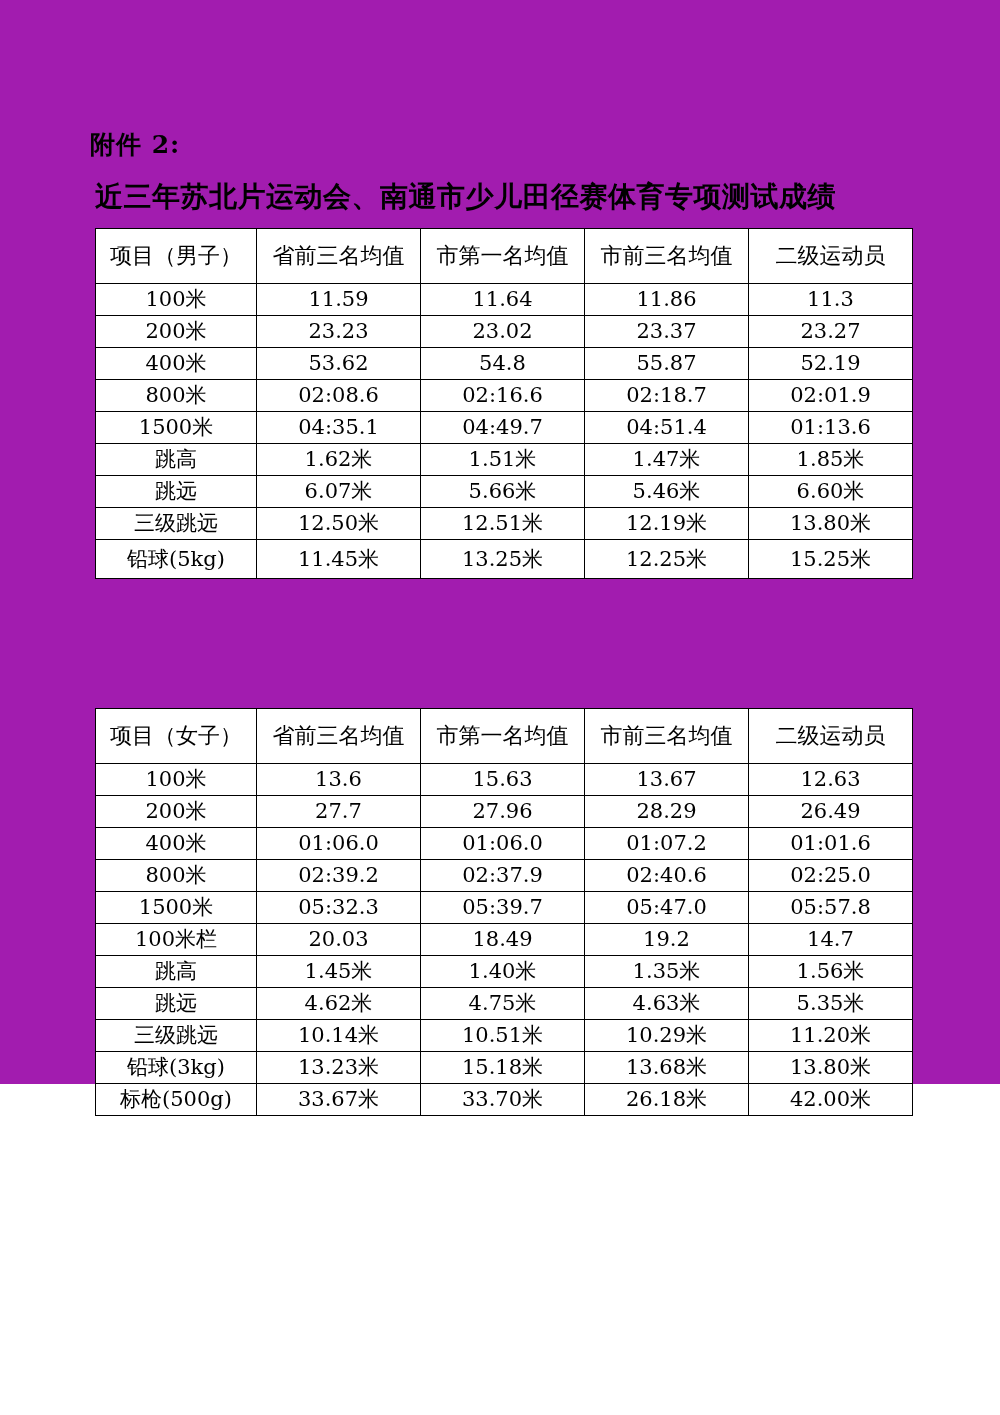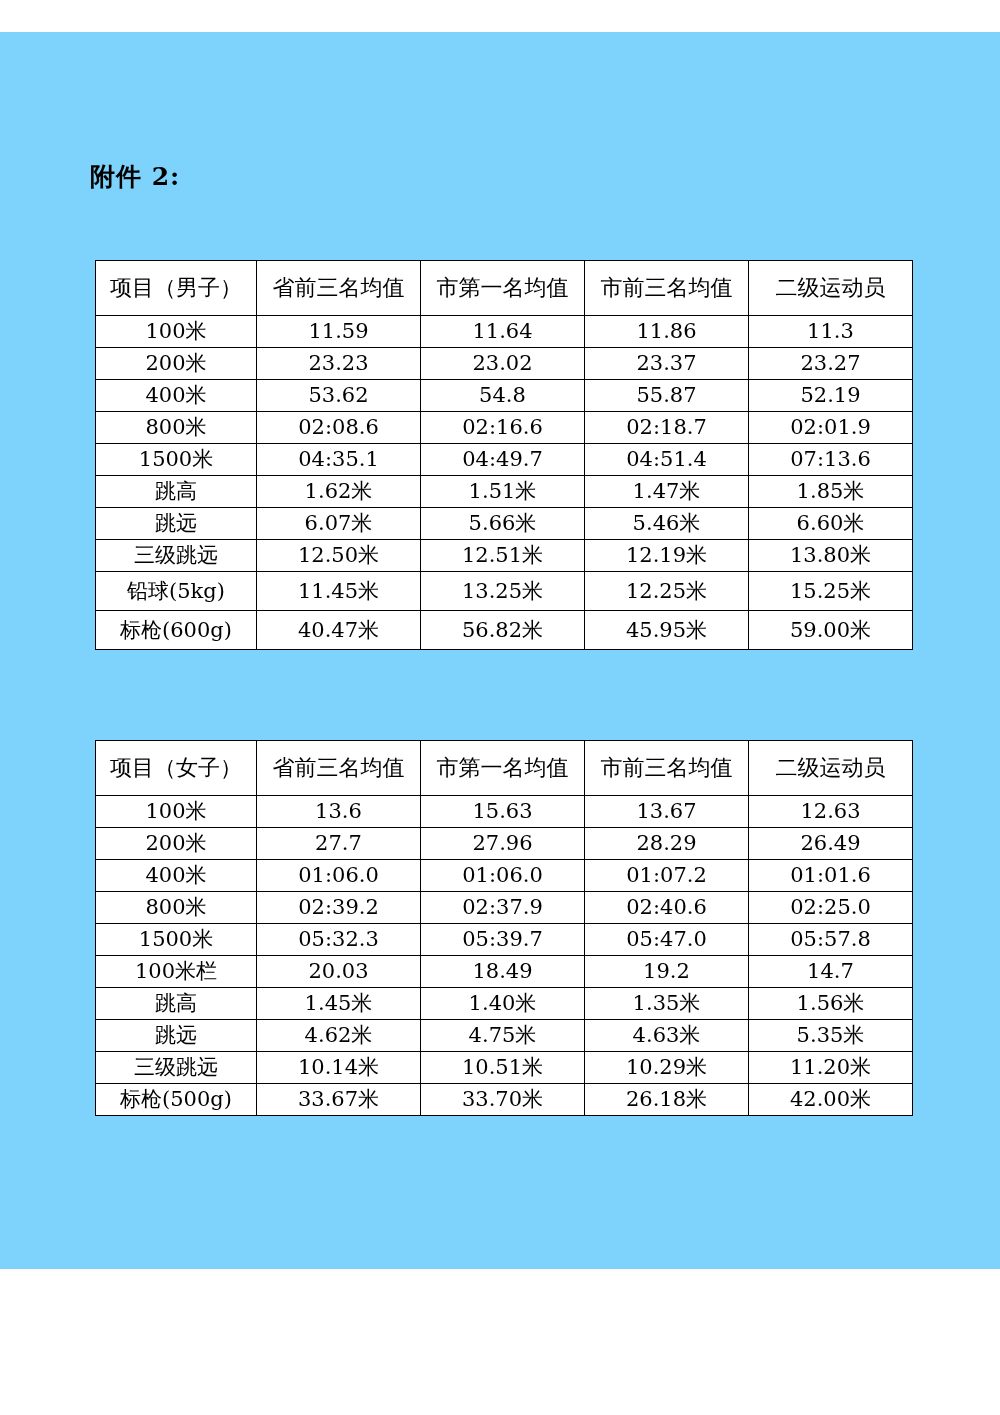--- a/index.html
+++ b/index.html
@@ -11,23 +11,22 @@
     width: 1000px;
     height: 1415px;
     position: relative;
     font-family: "DejaVu Serif", "Liberation Serif", serif;
     color: #000000;
   }
   .page {
     position: absolute;
     left: 0; top: 0;
     width: 1000px;
-    height: 1237px;
-    background: #7dd3fc;
-    margin-top: 32px;
+    height: 1084px;
+    background: #a21caf;
   }
   .attachment-label {
     position: absolute;
     left: 90px;
     top: 128px;
     font-size: 25px;
     font-weight: bold;
     letter-spacing: 1px;
     font-family: "DejaVu Serif", "Liberation Serif", serif;
   }
@@ -83,20 +82,21 @@
     font-family: "DejaVu Serif", "Liberation Serif", serif;
   }
 </style>
 </head>
 <body>
 
 <div class="page">
 
   <div class="attachment-label">附件 2:</div>
 
+  <div class="doc-title">近三年苏北片运动会、南通市少儿田径赛体育专项测试成绩</div>
 
   <table class="grid" id="table-men">
     <tbody>
         <tr>
           <td class="head col-item">项目（男子）</td>
           <td class="head col-val">省前三名均值</td>
           <td class="head col-val">市第一名均值</td>
           <td class="head col-val">市前三名均值</td>
           <td class="head col-val">二级运动员</td>
         </tr>
@@ -126,21 +126,21 @@
           <td class="cell col-val">02:08.6</td>
           <td class="cell col-val">02:16.6</td>
           <td class="cell col-val">02:18.7</td>
           <td class="cell col-val">02:01.9</td>
         </tr>
         <tr>
           <td class="cell col-item">1500米</td>
           <td class="cell col-val">04:35.1</td>
           <td class="cell col-val">04:49.7</td>
           <td class="cell col-val">04:51.4</td>
-          <td class="cell col-val">07:13.6</td>
+          <td class="cell col-val">01:13.6</td>
         </tr>
         <tr>
           <td class="cell col-item">跳高</td>
           <td class="cell col-val">1.62米</td>
           <td class="cell col-val">1.51米</td>
           <td class="cell col-val">1.47米</td>
           <td class="cell col-val">1.85米</td>
         </tr>
         <tr>
           <td class="cell col-item">跳远</td>
@@ -156,27 +156,20 @@
           <td class="cell col-val">12.19米</td>
           <td class="cell col-val">13.80米</td>
         </tr>
         <tr>
           <td class="cell-tall col-item">铅球(5kg)</td>
           <td class="cell-tall col-val">11.45米</td>
           <td class="cell-tall col-val">13.25米</td>
           <td class="cell-tall col-val">12.25米</td>
           <td class="cell-tall col-val">15.25米</td>
         </tr>
-        <tr>
-          <td class="cell-tall col-item">标枪(600g)</td>
-          <td class="cell-tall col-val">40.47米</td>
-          <td class="cell-tall col-val">56.82米</td>
-          <td class="cell-tall col-val">45.95米</td>
-          <td class="cell-tall col-val">59.00米</td>
-        </tr>
       </tbody>
   </table>
 
   <table class="grid" id="table-women">
     <tbody>
         <tr>
           <td class="head col-item">项目（女子）</td>
           <td class="head col-val">省前三名均值</td>
           <td class="head col-val">市第一名均值</td>
           <td class="head col-val">市前三名均值</td>
@@ -239,20 +232,27 @@
           <td class="cell col-val">5.35米</td>
         </tr>
         <tr>
           <td class="cell col-item">三级跳远</td>
           <td class="cell col-val">10.14米</td>
           <td class="cell col-val">10.51米</td>
           <td class="cell col-val">10.29米</td>
           <td class="cell col-val">11.20米</td>
         </tr>
         <tr>
+          <td class="cell col-item">铅球(3kg)</td>
+          <td class="cell col-val">13.23米</td>
+          <td class="cell col-val">15.18米</td>
+          <td class="cell col-val">13.68米</td>
+          <td class="cell col-val">13.80米</td>
+        </tr>
+        <tr>
           <td class="cell col-item">标枪(500g)</td>
           <td class="cell col-val">33.67米</td>
           <td class="cell col-val">33.70米</td>
           <td class="cell col-val">26.18米</td>
           <td class="cell col-val">42.00米</td>
         </tr>
       </tbody>
   </table>
 
 

